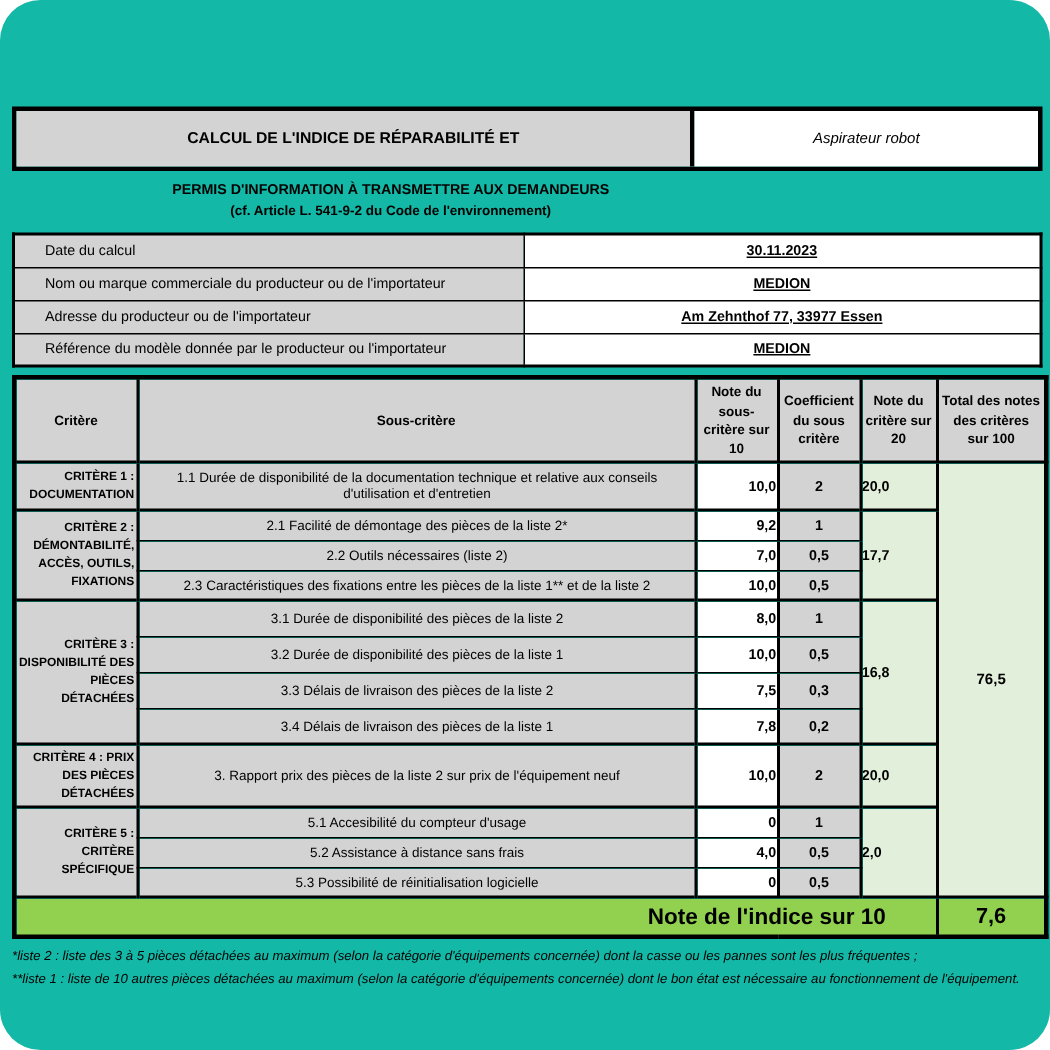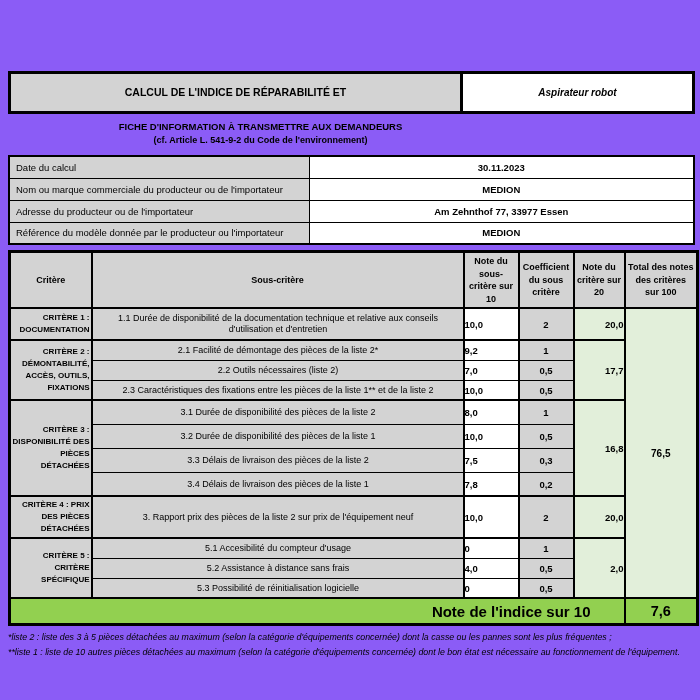--- a/index.html
+++ b/index.html
@@ -4,56 +4,56 @@
 <style>
   * { margin: 0; padding: 0; box-sizing: border-box; }
   html, body { background: #ffffff; }
   body {
     width: 700px; height: 700px;
     font-family: "Liberation Sans", sans-serif;
     color: #000;
     position: relative;
     overflow: hidden;
   }
-  .page { position: absolute; inset: 0; background: #8b5cf6; }
+  .page { position: absolute; inset: 0; background: #14b8a6; border-radius: 27px; }
 
   
   .title-row {
     position: absolute; left: 8px; top: 71px; width: 687px; height: 43px;
     display: flex; border: 3px solid #000;
   }
   .title-main {
     width: 452px; background: #d3d3d3; border-right: 3px solid #000;
     display: flex; flex-direction: column; justify-content: center; align-items: center;
     font-weight: bold; font-size: 10.5px; line-height: 1.55; text-align: center;
   }
   .title-product {
     flex: 1; background: #fff; display: flex; justify-content: center; align-items: center;
-    font-weight: bold; font-style: italic; font-size: 10px;
+    font-weight: normal; font-style: italic; font-size: 10px;
   }
 
   
   .fiche {
     position: absolute; left: 8px; top: 121px; width: 505px; text-align: center;
     font-weight: bold;
   }
   .fiche .l1 { font-size: 9.5px; margin-bottom: 3px; }
   .fiche .l2 { font-size: 9px; }
 
   
   table { border-collapse: collapse; }
   .info-table {
     position: absolute; left: 8px; top: 155px; width: 687px;
     border: 2px solid #000;
   }
   .info-table td {
     border: 1.5px solid #000; height: 22px; font-size: 9.5px; vertical-align: middle;
   }
-  .info-table td.ilabel { background: #d3d3d3; width: 300px; padding-left: 6px; }
-  .info-table td.ivalue { background: #fff; text-align: center; font-weight: bold; }
+  .info-table td.ilabel { background: #d3d3d3; width: 340px; padding-left: 20px; }
+  .info-table td.ivalue { background: #fff; text-align: center; font-weight: bold; text-decoration: underline; }
 
   
   .main-table {
     position: absolute; left: 8px; top: 250px; width: 688px;
     border: 3px solid #000; table-layout: fixed;
   }
   .main-table col.c1 { width: 82px; }
   .main-table col.c2 { width: 372px; }
   .main-table col.c3 { width: 55px; }
   .main-table col.c4 { width: 55px; }
@@ -70,23 +70,23 @@
   tr.gs td, tr.gs th { border-top-width: 2.5px; }
   td.crit {
     background: #d3d3d3; font-weight: bold; font-size: 8px; line-height: 1.5;
     text-align: right; padding: 2px 1px;
   }
   td.sub {
     background: #d3d3d3; font-size: 9px; line-height: 1.25; padding: 2px 3px 2px 4px;
     text-align: center;
     margin-left: 44px;
   }
-  td.score { background: #fff; font-weight: bold; font-size: 9.5px; text-align: left; }
+  td.score { background: #fff; font-weight: bold; font-size: 9.5px; text-align: right; }
   td.coef  { background: #d3d3d3; font-weight: bold; font-size: 9.5px; text-align: center; }
-  td.n20   { background: #e2efda; font-weight: bold; font-size: 9.5px; text-align: right; }
+  td.n20   { background: #e2efda; font-weight: bold; font-size: 9.5px; text-align: left; }
   td.tot   { background: #e2efda; font-weight: bold; font-size: 10px; text-align: center; margin-left: 16px; }
   tr.r-tall  { height: 32px; }
   tr.r-std   { height: 20px; }
   tr.r-med   { height: 24px; }
   tr.r-final { height: 26px; }
   tr.final td {
     background: #92d050; border-top-width: 2.5px; font-weight: bold; margin-top: 44px;
   }
   td.final-label { font-size: 15px; text-align: right; padding-right: 33px; }
   td.final-score { font-size: 14.5px; text-align: center; }
@@ -105,21 +105,21 @@
   <div class="title-row">
     <div class="title-main">
       <div>CALCUL DE L'INDICE DE RÉPARABILITÉ ET</div>
     </div>
     <div class="title-product">
       <span>Aspirateur robot</span>
     </div>
   </div>
 
   <div class="fiche">
-    <div class="l1">FICHE D'INFORMATION À TRANSMETTRE AUX DEMANDEURS</div>
+    <div class="l1">PERMIS D'INFORMATION À TRANSMETTRE AUX DEMANDEURS</div>
     <div class="l2">(cf. Article L. 541-9-2 du Code de l'environnement)</div>
   </div>
 
   <table class="info-table">
     <tbody>
       <tr>
         <td class="ilabel">Date du calcul</td>
         <td class="ivalue">30.11.2023</td>
       </tr>
       <tr>

